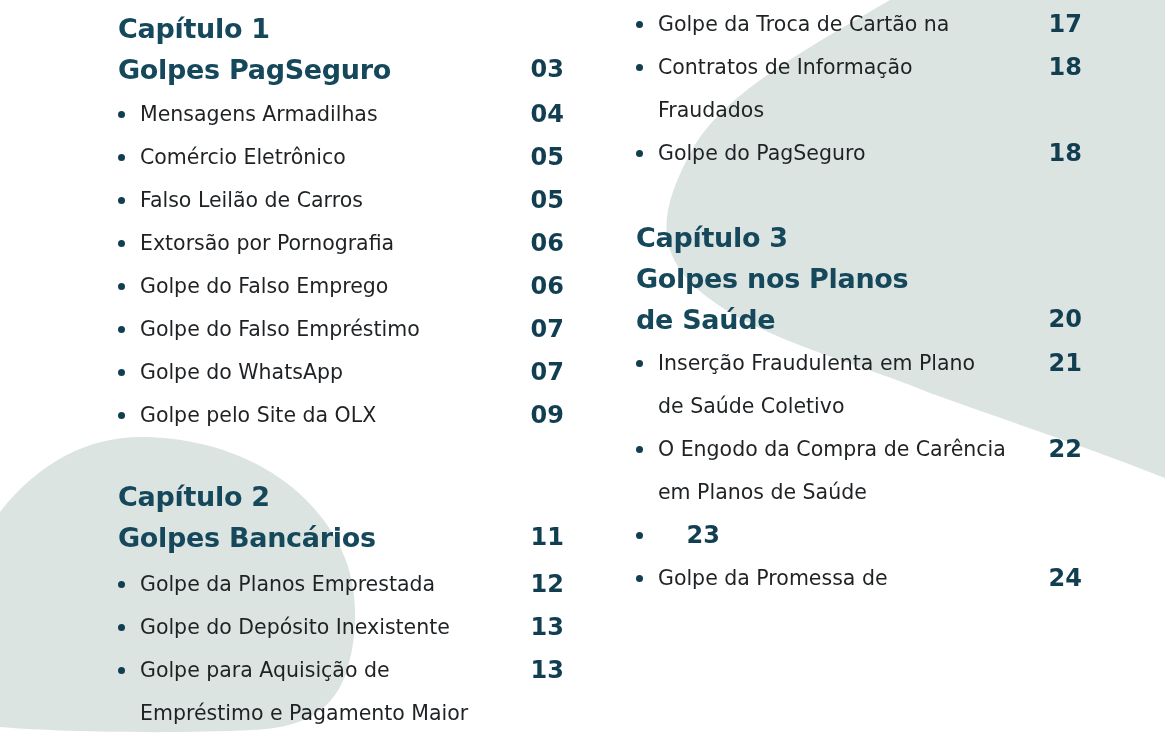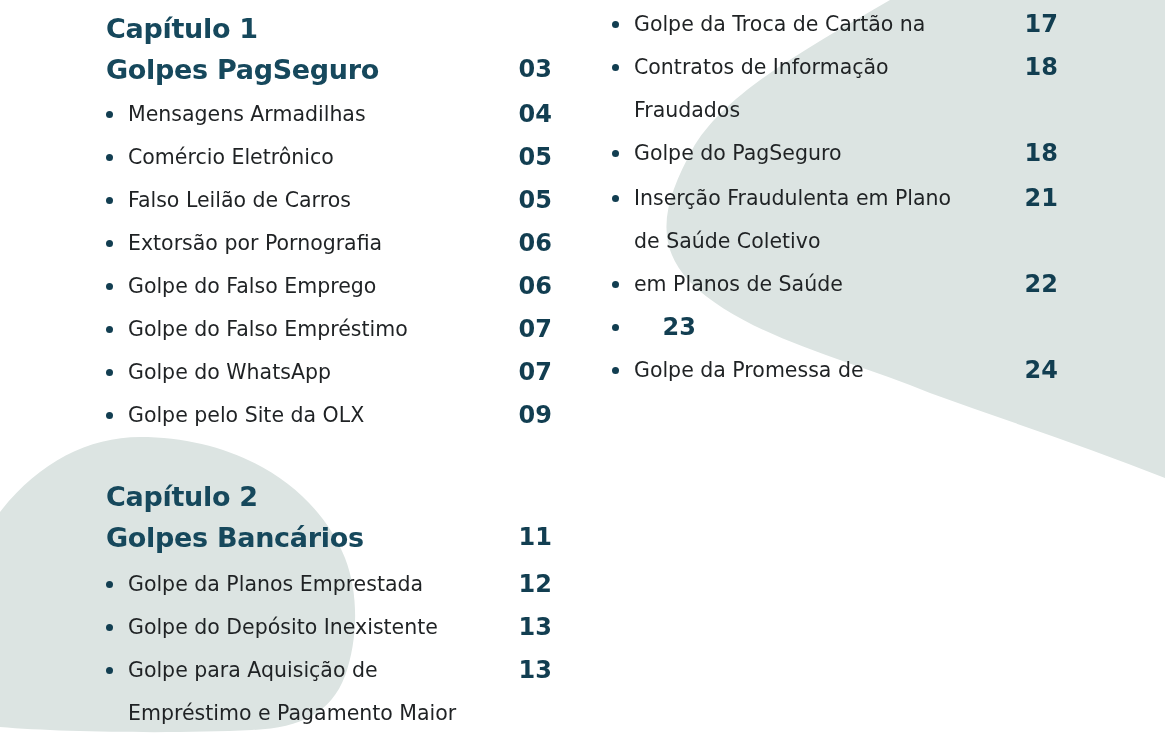--- a/index.html
+++ b/index.html
@@ -12,22 +12,22 @@
   html,body{margin:0;padding:0;background:#fff;}
   .page{
     position:relative;
     width:1165px;height:738px;
     background:var(--pagebg);
     overflow:hidden;
     font-family:"DejaVu Sans","Liberation Sans",sans-serif;
   }
   .blobs{position:absolute;left:0;top:0;width:1165px;height:738px;display:block;}
   .col{position:absolute;top:0;}
-  .col-left{left:106px;width:446px;}
-  .col-right{left:612px;width:446px;}
+  .col-left{left:118px;width:446px;}
+  .col-right{left:636px;width:446px;}
 
   .chapter-head{
     display:flex;align-items:flex-end;
     color:var(--accent);
     font-weight:bold;
     font-size:27px;line-height:41px;
     letter-spacing:-0.3px;
   }
   .chapter-title{flex:1 1 0;min-width:0;}
   .chapter-title div{white-space:nowrap;}
@@ -231,36 +231,45 @@
               <i></i>
             </span>
             <div class="item-lines">
               <div>Golpe do PagSeguro</div>
             </div>
             <div class="page-num">18</div>
           </div>
         </div>
       </div>
       <div class="section">
+        <div class="chapter-head">
+          <div class="chapter-title">
+            <div>Capítulo 3</div>
+            <div>Golpes nos Planos</div>
+            <div>de Saúde</div>
+          </div>
+          <div class="page-num">20</div>
+        </div>
         <div class="items">
           <div class="toc-item">
             <span class="bullet">
               <i></i>
             </span>
             <div class="item-lines">
               <div>Inserção Fraudulenta em Plano</div>
               <div>de Saúde Coletivo</div>
             </div>
             <div class="page-num">21</div>
           </div>
           <div class="toc-item">
             <span class="bullet">
               <i></i>
             </span>
             <div class="item-lines">
+              <div>O Engodo da Compra de Carência</div>
               <div>em Planos de Saúde</div>
             </div>
             <div class="page-num">22</div>
           </div>
           <div class="toc-item">
             <span class="bullet">
               <i></i>
             </span>
             <div class="page-num">23</div>
           </div>

